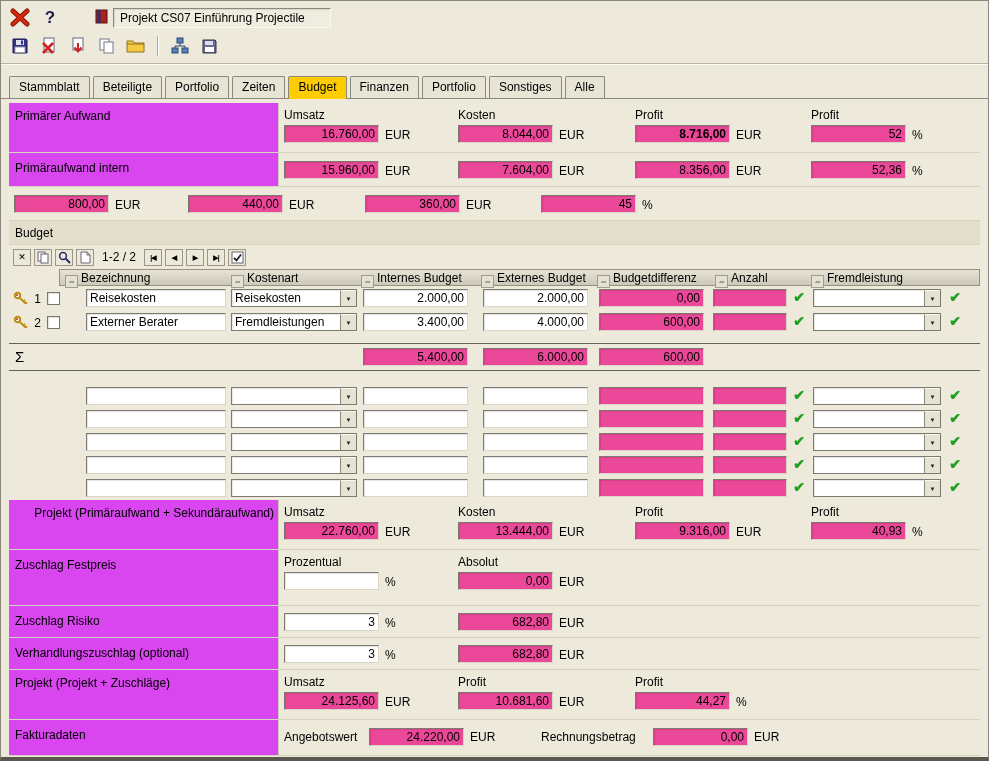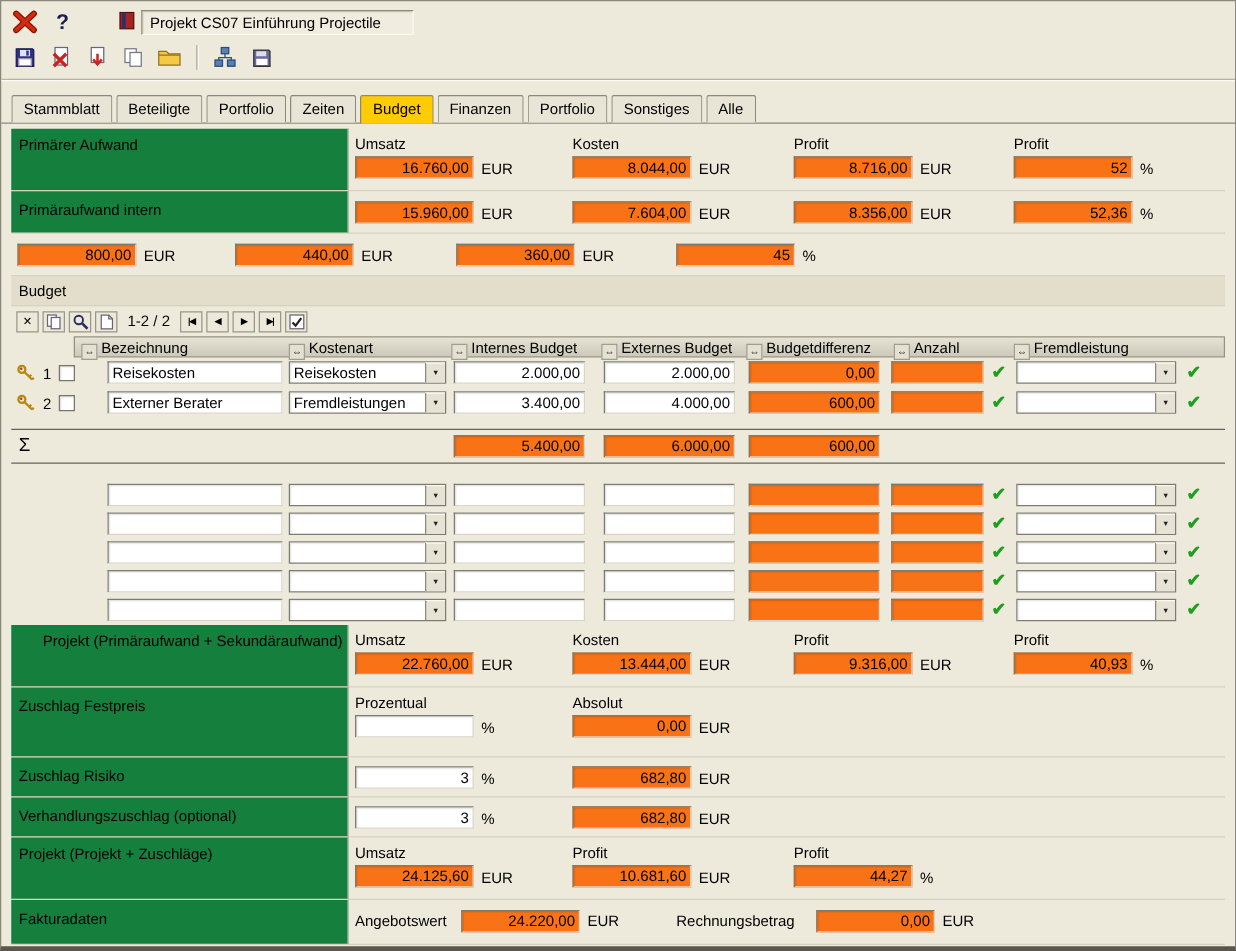--- a/index.html
+++ b/index.html
@@ -35,34 +35,34 @@
   .tabstrip { display:flex; align-items:flex-end; padding:10px 8px 0; border-bottom:1px solid #8a887a; height:34px; }
   .tab {
     border:1px solid #8a887a; border-bottom:none; background:#e9e5d6;
     padding:3px 9px 4px; margin-right:3px; border-radius:2px 2px 0 0;
     cursor:pointer; white-space:nowrap;
   }
   .tab.active { background:#ffcc00; margin-bottom:-1px; padding-bottom:5px; position:relative; z-index:2; }
   
   .main { padding:4px 8px 0; }
   .band { position:relative; display:flex; border-bottom:1px solid #d6d2c0; }
-  .band-label { width:270px; background:#15803d; border-right:1px solid #cfcbb8; padding:8px 4px 0 6px; flex-shrink:0; }
+  .band-label { width:270px; background:#d946ef; border-right:1px solid #cfcbb8; padding:8px 4px 0 6px; flex-shrink:0; }
   .band-content { flex:1; position:relative; }
   .band-full { height:24px; background:#e2decb; border-bottom:1px solid #d6d2c0; padding:5px 0 0 6px; }
   .h50 { height:50px; } .h34 { height:34px; } .h56 { height:56px; } .h32 { height:32px; } .h36 { height:36px; }
   .colhead { position:absolute; top:5px; white-space:nowrap; }
   .unit { position:absolute; white-space:nowrap; }
   
   .fld {
     position:absolute; height:18px;
     border:1px solid #7d7b6f; border-bottom-color:#d9d6c8; border-right-color:#d9d6c8;
     background:#fff; font:inherit; padding:0 3px;
     box-shadow: inset 1px 1px 1px rgba(0,0,0,0.12);
   }
-  .fld.ro { background:#f97316; }
+  .fld.ro { background:#ec4899; }
   .fld.num { text-align:right; }
   .w95 { width:95px; } .w105 { width:105px; } .w140 { width:140px; }
   
   .btoolbar { height:24px; display:flex; align-items:center; gap:3px; padding-left:4px; }
   .mini {
     width:18px; height:17px; background:#ece8da; border:1px solid #9a9788;
     display:flex; align-items:center; justify-content:center; padding:0; cursor:pointer;
     font-family:inherit; font-size:9px; line-height:1;
   }
   .mini.nav { font-size:7px; letter-spacing:-1px; font-weight:bold; }
@@ -188,21 +188,21 @@
       <div class="band-label" style="padding-top:6px;"><span>Primärer Aufwand</span></div>
       <div class="band-content">
         <span class="colhead" style="left:5px;">Umsatz</span>
         <span class="colhead" style="left:179px;">Kosten</span>
         <span class="colhead" style="left:356px;">Profit</span>
         <span class="colhead" style="left:532px;">Profit</span>
         <input class="fld ro num w95" style="left: 5px; top: 22px;" readonly="" value="16.760,00">
         <span class="unit" style="left:106px;top:25px;">EUR</span>
         <input class="fld ro num w95" style="left: 179px; top: 22px;" readonly="" value="8.044,00">
         <span class="unit" style="left:280px;top:25px;">EUR</span>
-        <input class="fld ro num w95" style="left: 356px; top: 22px;" readonly="" value="8.716,00">
+        <input class="fld ro num w95" style="left: 356px; top: 22px; font-weight: bold;" readonly="" value="8.716,00">
         <span class="unit" style="left:457px;top:25px;">EUR</span>
         <input class="fld ro num w95" style="left: 532px; top: 22px;" readonly="" value="52">
         <span class="unit" style="left:633px;top:25px;">%</span>
       </div>
     </div>
 
     <div class="band h34">
       <div class="band-label"><span>Primäraufwand intern</span></div>
       <div class="band-content">
         <input class="fld ro num w95" style="left: 5px; top: 8px;" readonly="" value="15.960,00">

